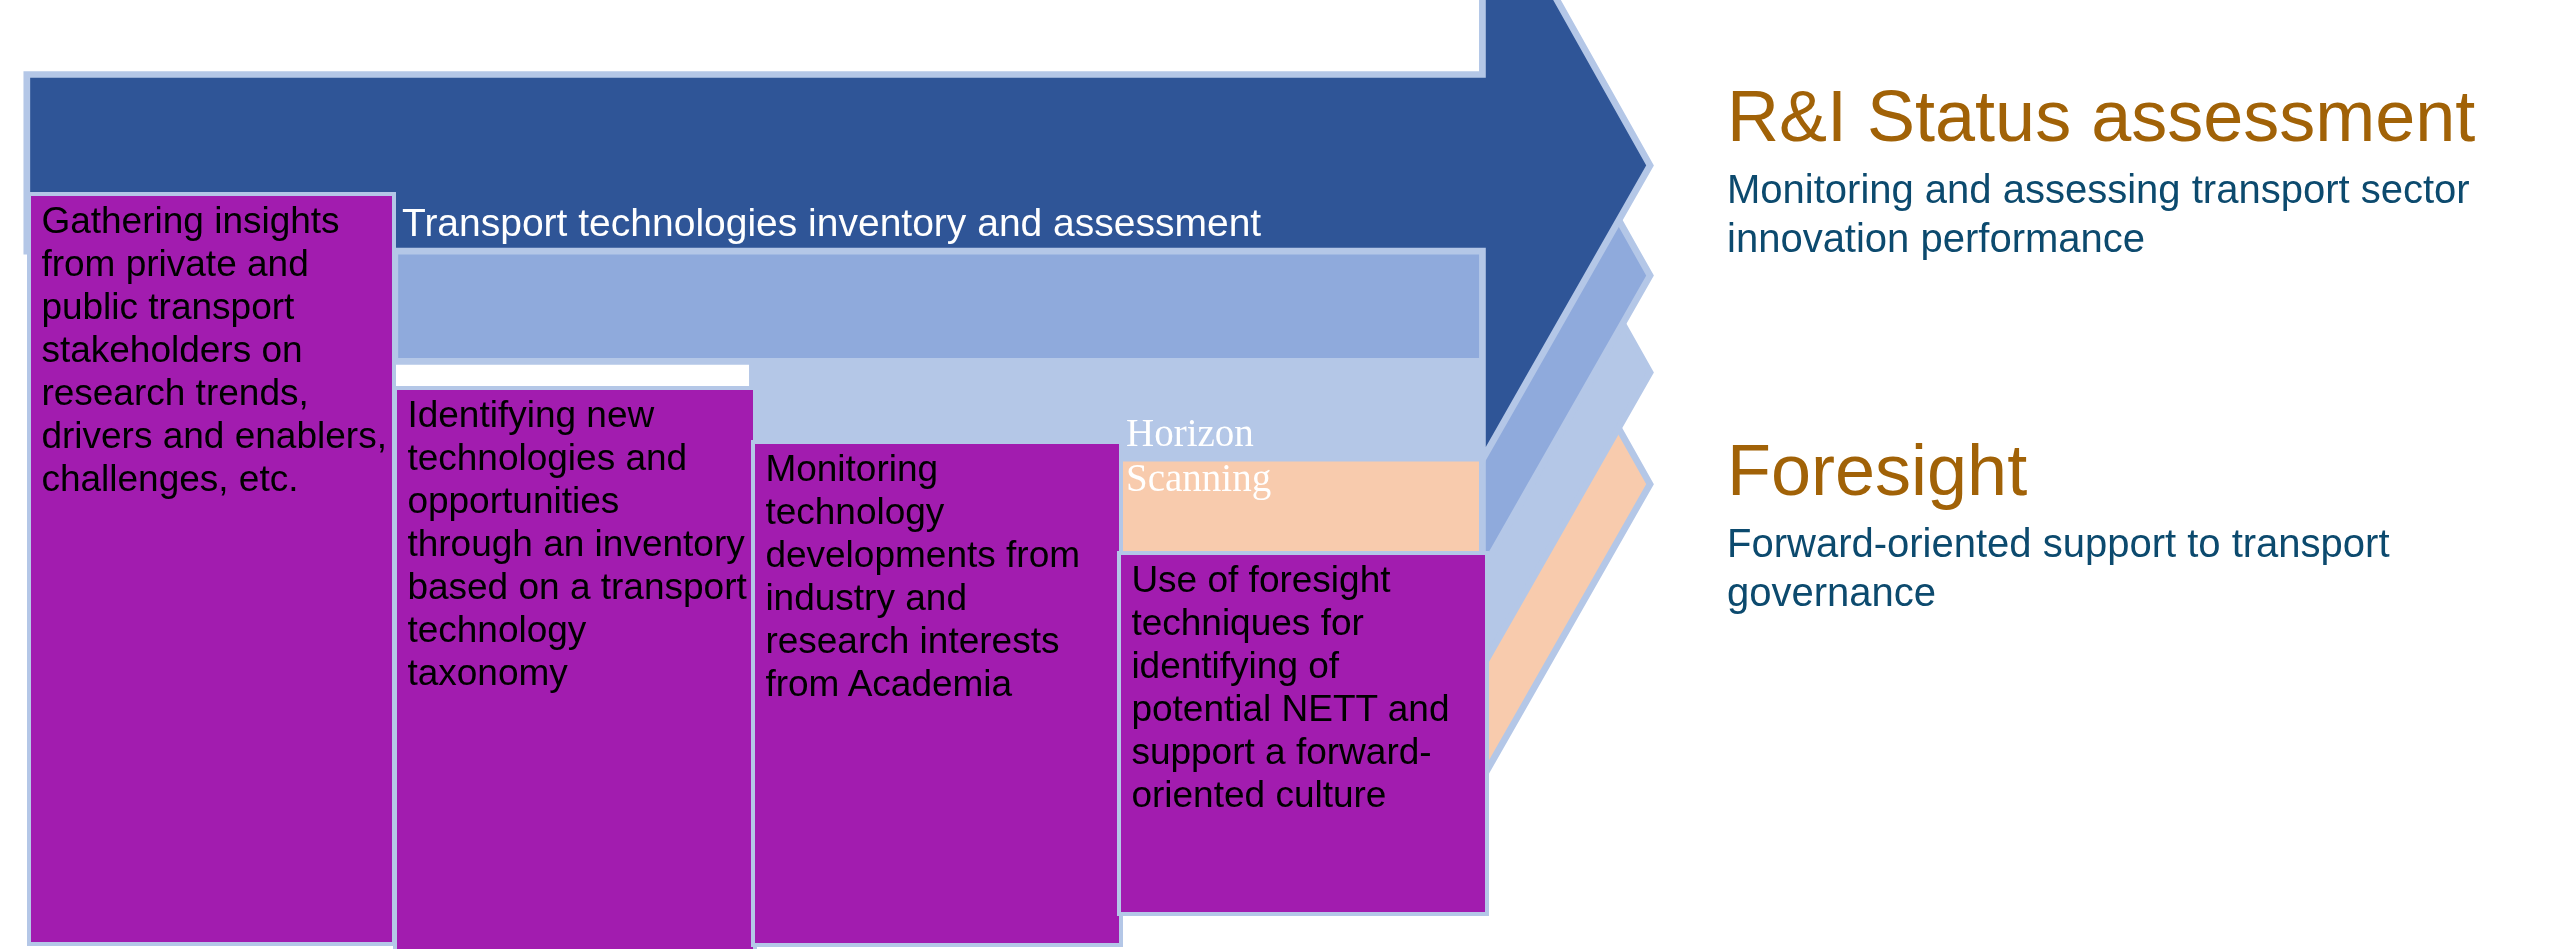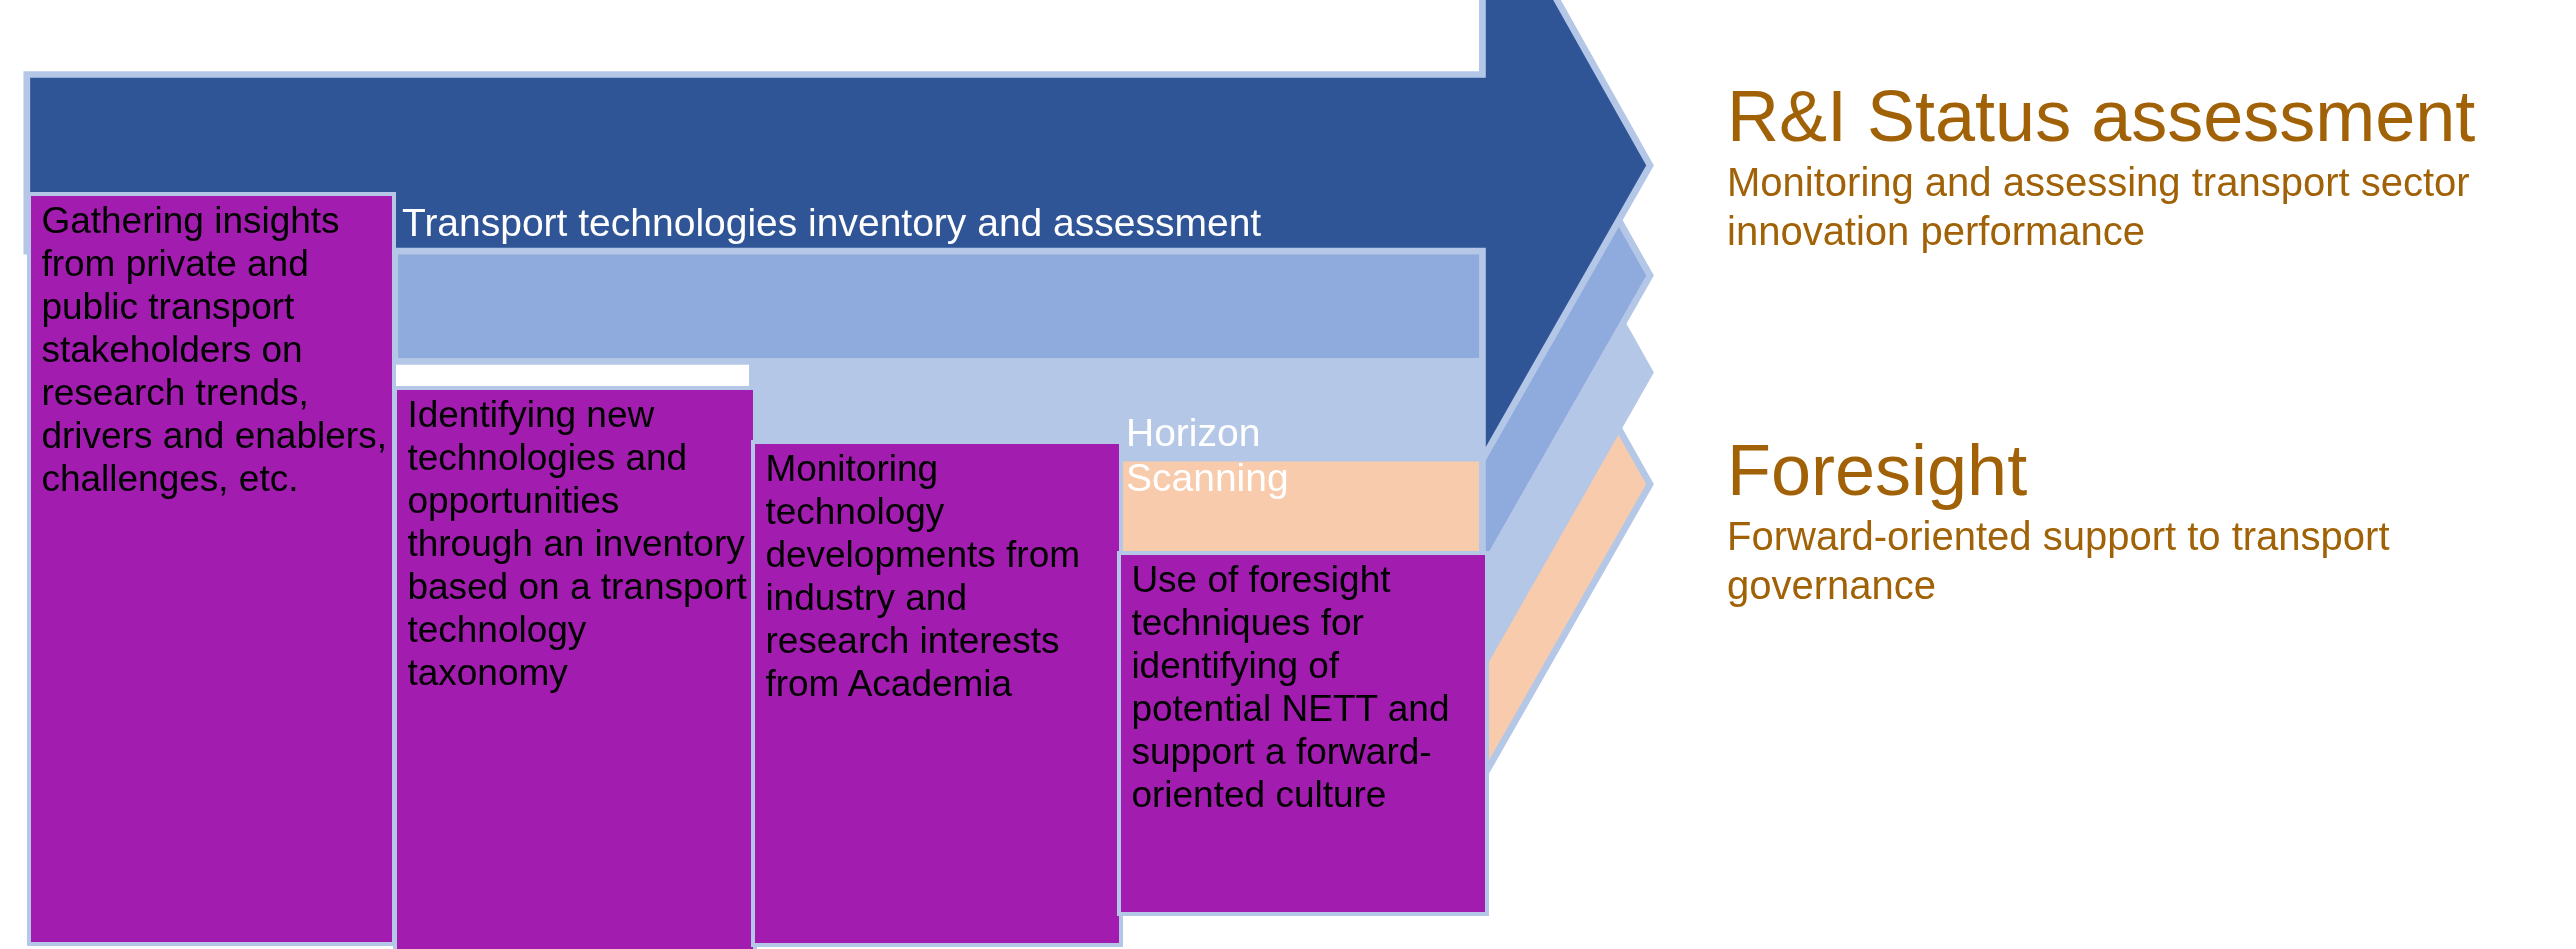--- a/index.html
+++ b/index.html
@@ -67,25 +67,25 @@
     position: absolute;
   }
   .rhs-title {
     color: #a16207;
     font-size: 72px;
     line-height: 77px;
     font-weight: 400;
     white-space: nowrap;
   }
   .rhs-sub {
-    color: #a16207;
+    color: #0c4a6e;
     font-size: 40px;
     line-height: 49px;
     font-weight: 400;
-    margin-top: 3px;
+    margin-top: 10px;
     white-space: pre-line;
   }
 </style>
 </head>
 <body>
 
 <div id="diagram-root">
 
   <svg id="arrow-layer" viewBox="0 0 3458 1274" width="2576" height="949" xmlns="http://www.w3.org/2000/svg" preserveAspectRatio="none">
 
@@ -95,21 +95,21 @@
 
     <polygon points="530,248 1990,248 1990,-30 2215,370 1990,765 1990,485 530,485" fill="#8FAADC" stroke="#B4C7E7" stroke-width="9"></polygon>
 
     <polygon points="36,100 1990,100 1990,-178 2215,222 1990,617 1990,337 36,337" fill="#2F5597" stroke="#B4C7E7" stroke-width="9"></polygon>
   </svg>
 
 
   <div class="band-label" style="left:402px; top:200px; width:1073px;">Transport technologies inventory and assessment</div>
 
 
-  <div class="band-label" style="left:1126px; top:410px; width:246px;">Horizon Scanning</div>
+  <div class="band-label" style="left:1126px; top:410px; width:246px;font-family:Liberation Serif, serif;">Horizon Scanning</div>
 
   <div class="detail-box" style="left:27px; top:192px; width:369px; height:754px;">
     <div class="detail-text">Gathering insights from private and public transport stakeholders on research trends, drivers and enablers, challenges, etc.</div>
   </div>
 
   <div class="detail-box" style="left:393px; top:346px; width:364px; height:600px;margin-top:40px;">
     <div class="detail-text">Identifying new technologies and opportunities through an inventory based on a transport technology taxonomy</div>
   </div>
 
   <div class="detail-box" style="left:751px; top:440px; width:372px; height:507px;">

